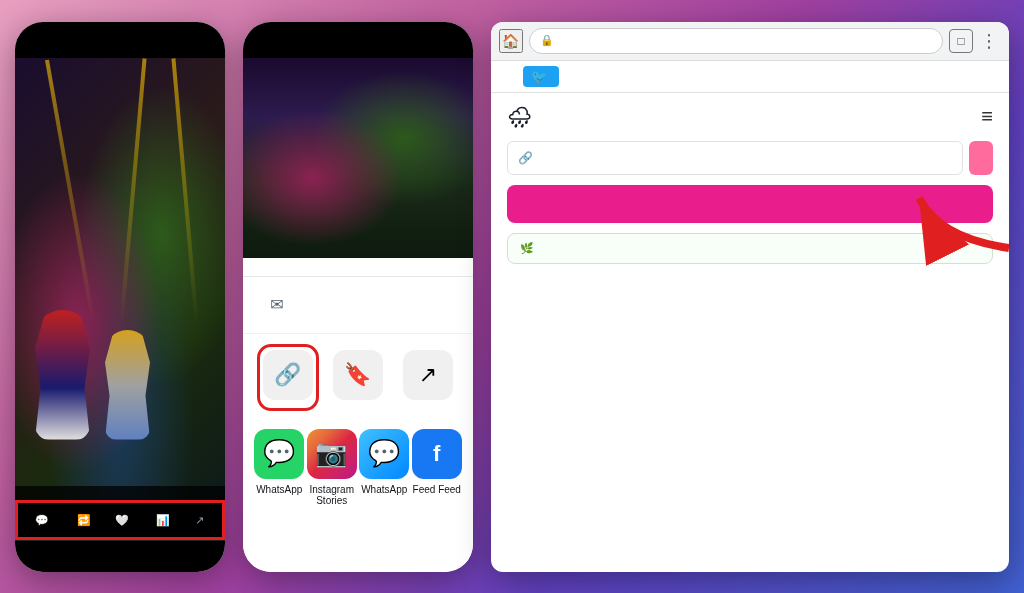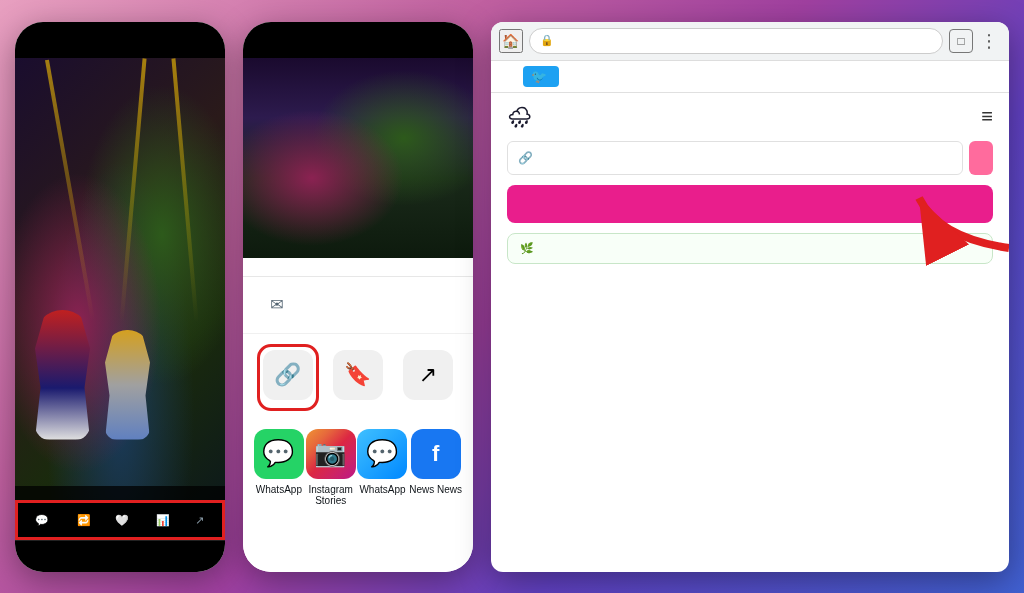--- a/index.html
+++ b/index.html
@@ -601,21 +601,21 @@
       <div class="share-app-icon">
         <div class="app-icon ig-icon">📷</div>
         <span class="app-label">Instagram<br>Stories</span>
       </div>
       <div class="share-app-icon">
         <div class="app-icon msg-icon">💬</div>
         <span class="app-label">WhatsApp</span>
       </div>
       <div class="share-app-icon">
         <div class="app-icon fb-icon" style="font-size:22px;font-weight:900;font-family:sans-serif;">f</div>
-        <span class="app-label">News News</span>
+        <span class="app-label">Feed Feed</span>
       </div>
     </div>
   </div>
 </div>
 
 <div class="browser-panel" style="position:relative;">
   <div class="browser-chrome">
     <button class="browser-home-btn">🏠</button>
     <div class="browser-address-bar">
       <span class="lock-icon">🔒</span>

